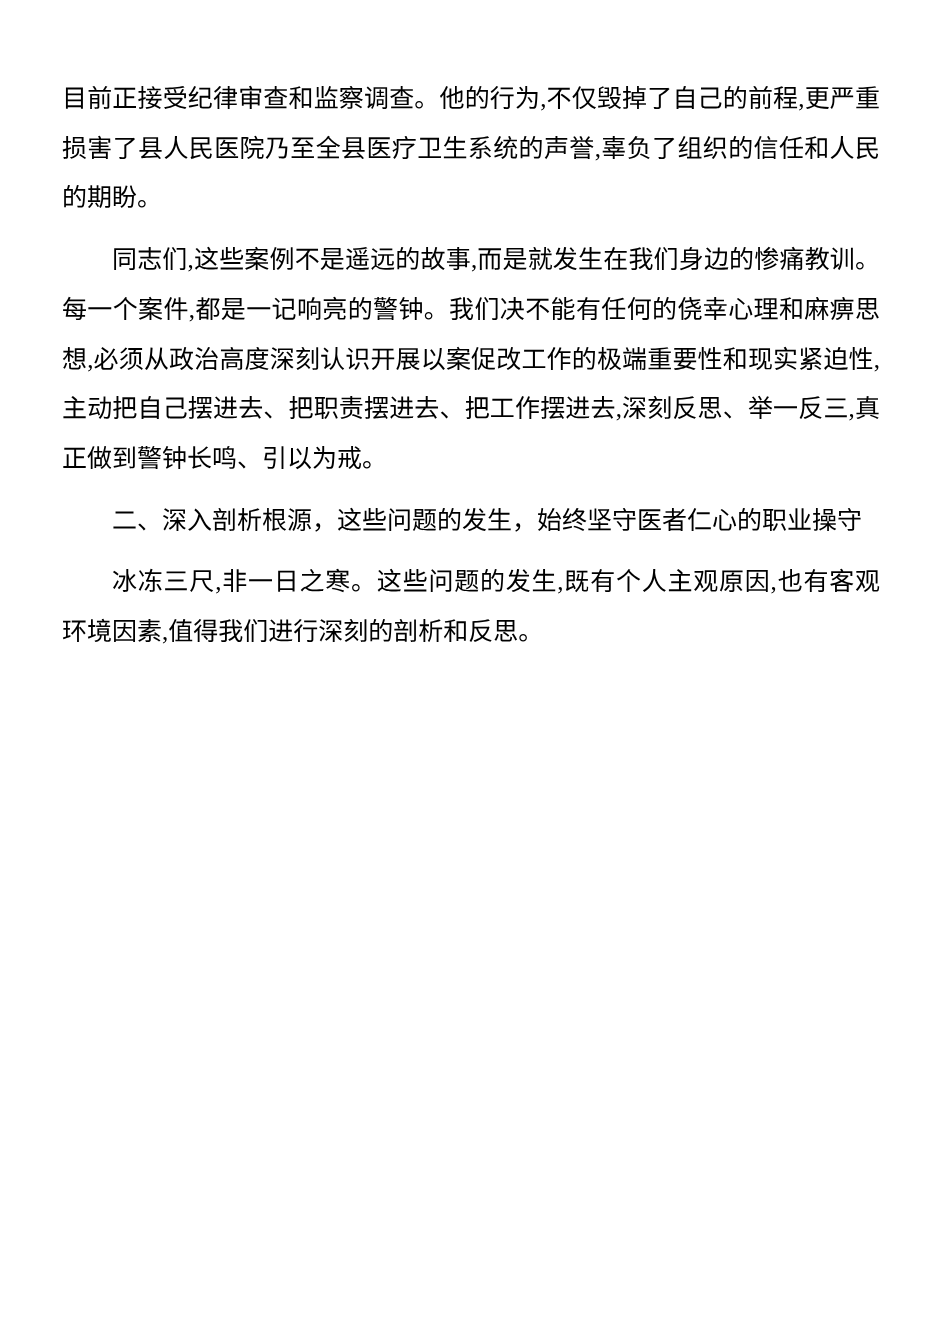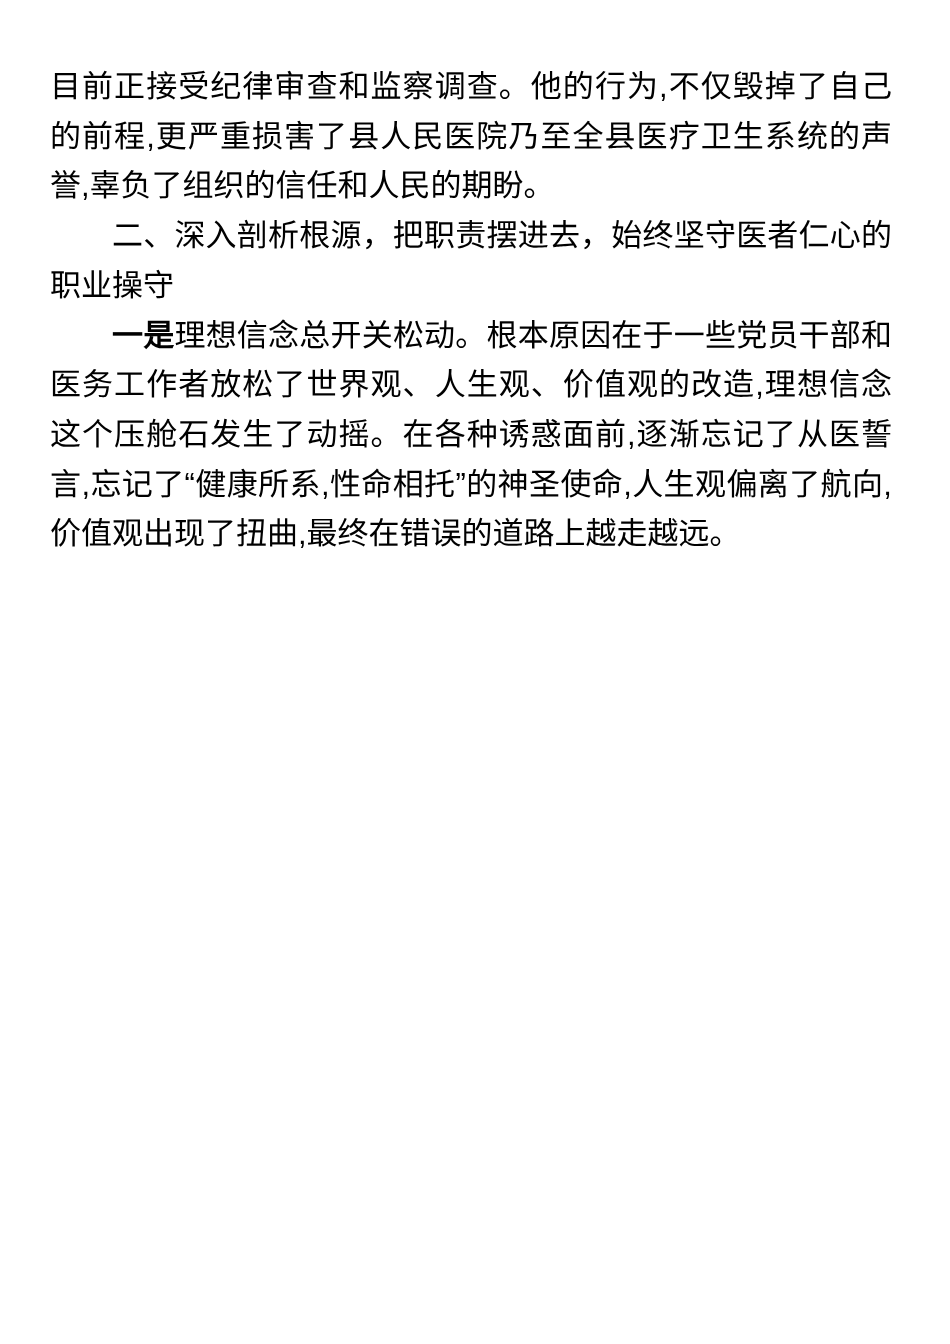--- a/index.html
+++ b/index.html
@@ -10,23 +10,23 @@
   .page {
     position: relative;
     width: 950px;
     height: 1344px;
     background: #ffffff;
     overflow: hidden;
     box-sizing: border-box;
     padding: 62px 58px 0 50px;
   }
   .para {
-    margin: 0;
-    font-family: Liberation Sans, sans-serif;
-    font-size: 31px;
+    margin: 12px;
+    font-family: Liberation Serif, serif;
+    font-size: 25px;
     line-height: 49.7px;
     color: #000000;
     text-align: justify;
     word-break: normal;
     overflow-wrap: break-word;
   }
   .indent {
     text-indent: 2em;
   }
   .lead {
@@ -43,24 +43,27 @@
 </head>
 <body>
 
 <div class="page">
 
   <p class="para">
     <span>目前正接受纪律审查和监察调查。他的行为,不仅毁掉了自己的前程,更严重损害了县人民医院乃至全县医疗卫生系统的声誉,辜负了组织的信任和人民的期盼。</span>
   </p>
 
 
+  <p class="para indent">
+    <span>同志们,这些案例不是遥远的故事,而是就发生在我们身边的惨痛教训。每一个案件,都是一记响亮的警钟。我们决不能有任何的侥幸心理和麻痹思想,必须从政治高度深刻认识开展以案促改工作的极端重要性和现实紧迫性,主动把自己摆进去、把职责摆进去、把工作摆进去,深刻反思、举一反三,真正做到警钟长鸣、引以为戒。</span>
+  </p>
 
   <p class="para indent heading">
-    <span>二、深入剖析根源，把职责摆进去，始终坚守医者仁心的职业操守</span>
+    <span>二、深入剖析根源，这些问题的发生，始终坚守医者仁心的职业操守</span>
   </p>
 
+  <p class="para indent">
+    <span>冰冻三尺,非一日之寒。这些问题的发生,既有个人主观原因,也有客观环境因素,值得我们进行深刻的剖析和反思。</span>
+  </p>
 
-  <p class="para indent">
-    <span class="lead">一是</span><span>理想信念总开关松动。根本原因在于一些党员干部和医务工作者放松了世界观、人生观、价值观的改造,理想信念这个压舱石发生了动摇。在各种诱惑面前,逐渐忘记了从医誓言,忘记了“健康所系,性命相托”的神圣使命,人生观偏离了航向,价值观出现了扭曲,最终在错误的道路上越走越远。</span>
-  </p>
 
 
 </div>
 
 </body></html>

